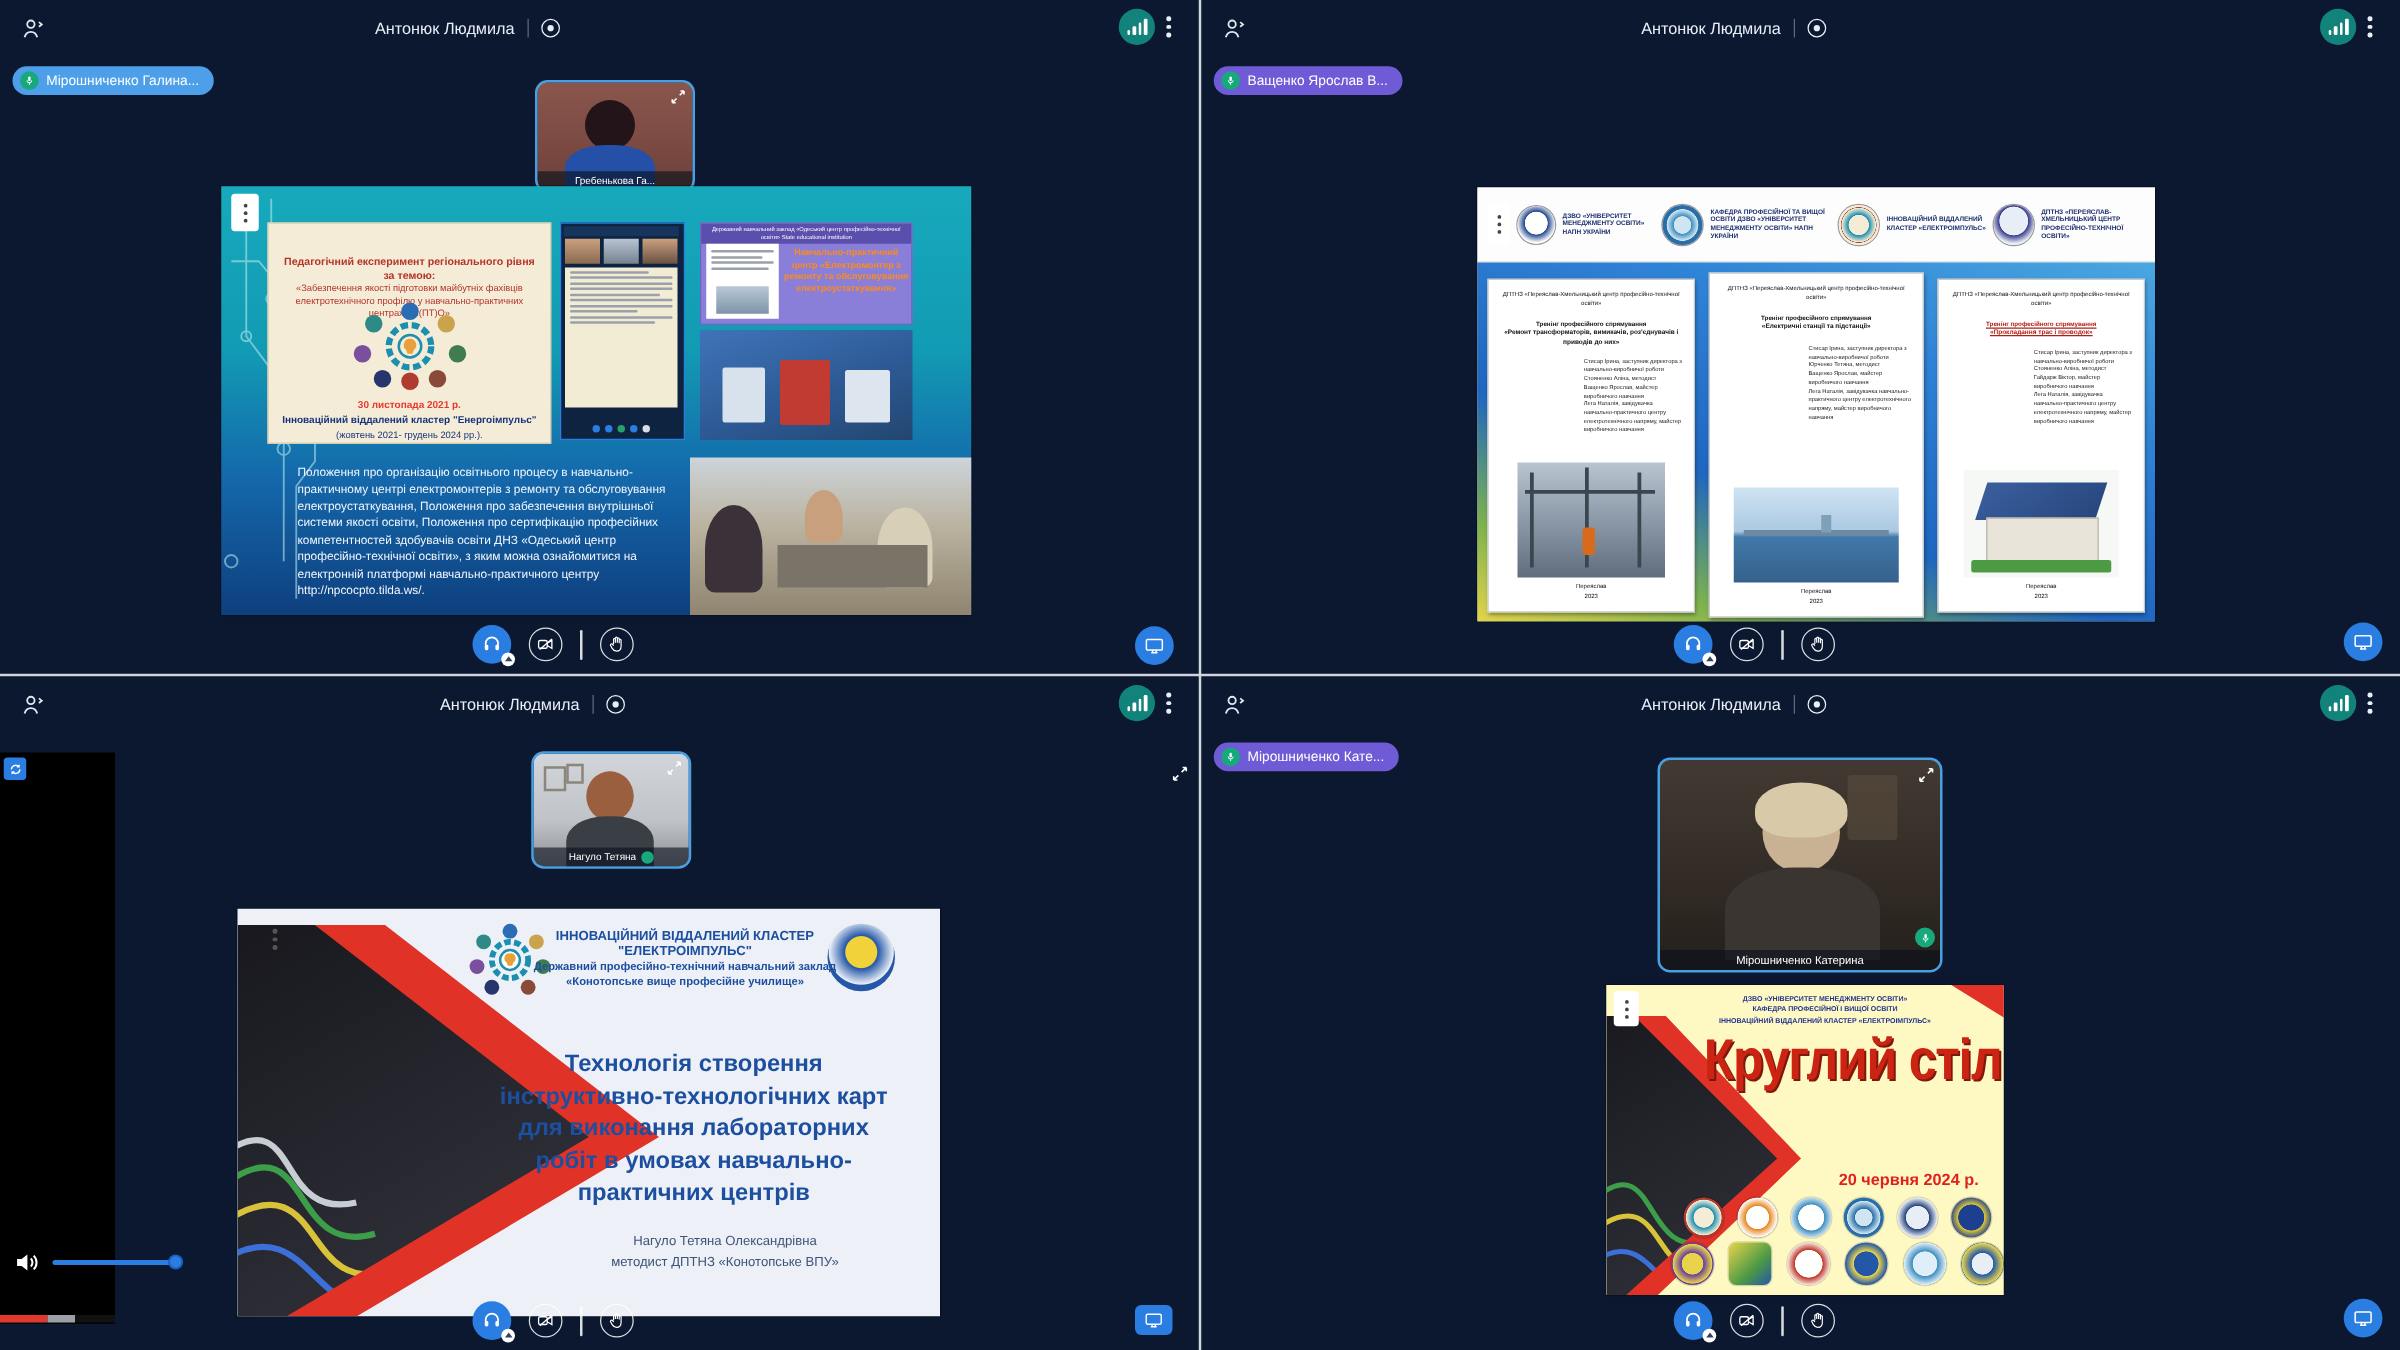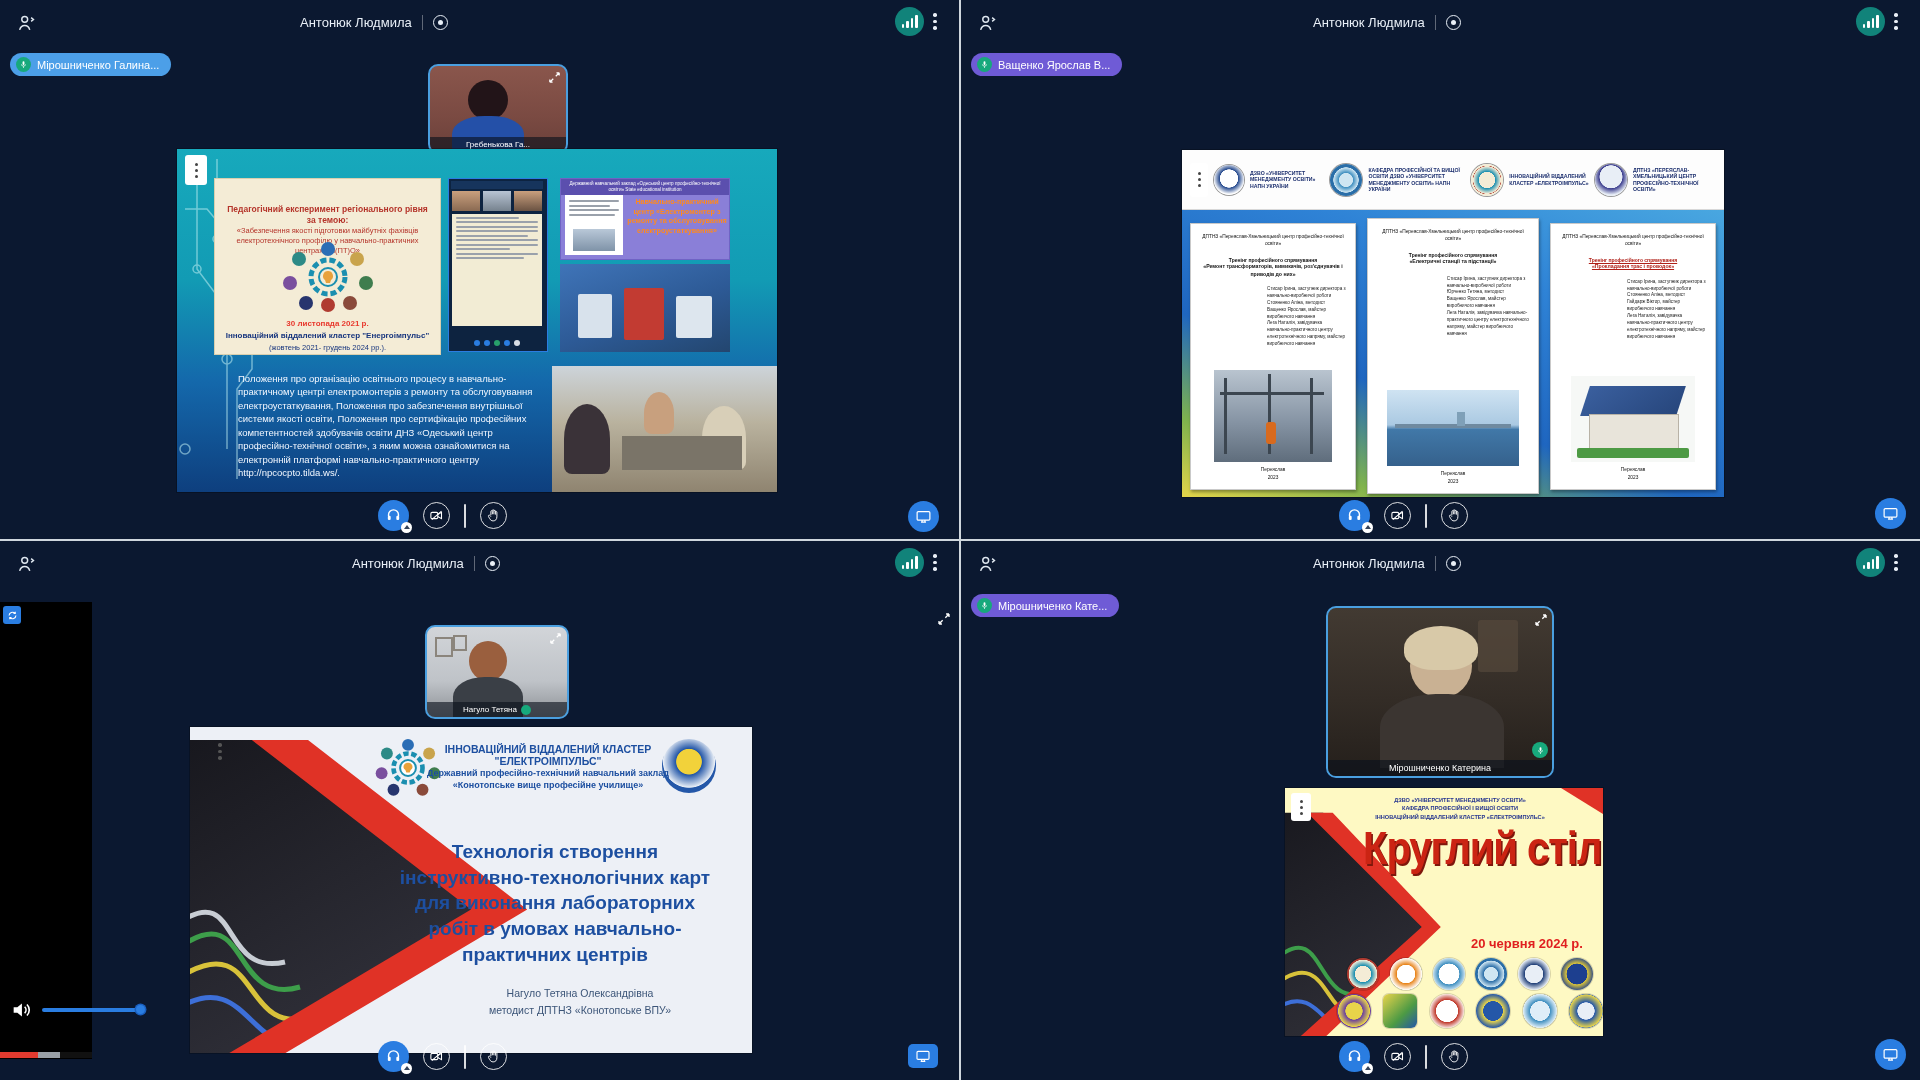--- a/index.html
+++ b/index.html
@@ -123,21 +123,21 @@
     <span class="mic-dot">
       <svg width="9" height="9" viewBox="0 0 24 24" fill="#fff">
           <rect x="9.5" y="3" width="5" height="10" rx="2.5"></rect>
           <path d="M6 11a6 6 0 0 0 12 0h-1.6a4.4 4.4 0 0 1-8.8 0Z"></path>
           <rect x="11" y="17" width="2" height="4"></rect>
         </svg>
     </span>
     <span>Мірошниченко Галина...</span>
   </div>
 
-  <div class="abs thumb" style="left:428px;top:64px;width:140px;height:90px;background:linear-gradient(180deg,#8a564c 0%,#7a4a42 60%,#6a403a 100%);padding-left:16px;">
+  <div class="abs thumb" style="left:428px;top:64px;width:128px;height:90px;background:linear-gradient(180deg,#8a564c 0%,#7a4a42 60%,#6a403a 100%);padding-left:16px;">
     <span class="silh-head" style="left:38px;top:14px;width:40px;height:40px;background:#221418;"></span>
     <span class="silh-body" style="left:22px;top:50px;width:72px;height:40px;background:#2450a8;"></span>
     <span class="expand-ic">
       <svg width="15" height="15" viewBox="0 0 24 24" fill="none" stroke="#fff" stroke-width="2">
           <path d="M14 10l5.5-5.5M19.5 4.5h-4.4M19.5 4.5v4.4M10 14l-5.5 5.5M4.5 19.5h4.4M4.5 19.5v-4.4"></path>
         </svg>
     </span>
     <span class="label">
         <span>Гребенькова Га...</span>
       </span>
@@ -454,21 +454,21 @@
     <svg width="11" height="11" viewBox="0 0 16 16" fill="none" stroke="#fff" stroke-width="1.6">
         <path d="M3 8a5 5 0 0 1 8.6-3.2M12 2.5v2.6H9.4M13 8a5 5 0 0 1-8.6 3.2M4 13.5v-2.6h2.6"></path>
       </svg>
   </span>
   <span class="abs" style="left:936px;top:70px;">
     <svg width="16" height="16" viewBox="0 0 24 24" fill="none" stroke="#fff" stroke-width="2">
         <path d="M14 10l5.5-5.5M19.5 4.5h-4.4M19.5 4.5v4.4M10 14l-5.5 5.5M4.5 19.5h4.4M4.5 19.5v-4.4"></path>
       </svg>
   </span>
 
-  <div class="abs thumb" style="left:425px;top:84px;width:144px;height:94px;background:linear-gradient(180deg,#d2d5d9 0%,#bfc3c8 60%,#8d9196 100%);">
+  <div class="abs thumb" style="left:425px;top:60px;width:128px;height:94px;background:linear-gradient(180deg,#d2d5d9 0%,#bfc3c8 60%,#8d9196 100%);">
     <i class="abs" style="left:8px;top:10px;width:14px;height:16px;border:2px solid #8b857c;"></i>
     <i class="abs" style="left:26px;top:8px;width:10px;height:12px;border:2px solid #8b857c;"></i>
     <span class="silh-head" style="left:42px;top:14px;width:38px;height:40px;background:#9a5f3e;"></span>
     <span class="silh-body" style="left:26px;top:50px;width:70px;height:44px;background:#3a3f46;"></span>
     <span class="expand-ic">
       <svg width="15" height="15" viewBox="0 0 24 24" fill="none" stroke="#fff" stroke-width="2">
           <path d="M14 10l5.5-5.5M19.5 4.5h-4.4M19.5 4.5v4.4M10 14l-5.5 5.5M4.5 19.5h4.4M4.5 19.5v-4.4"></path>
         </svg>
     </span>
     <span class="label">

